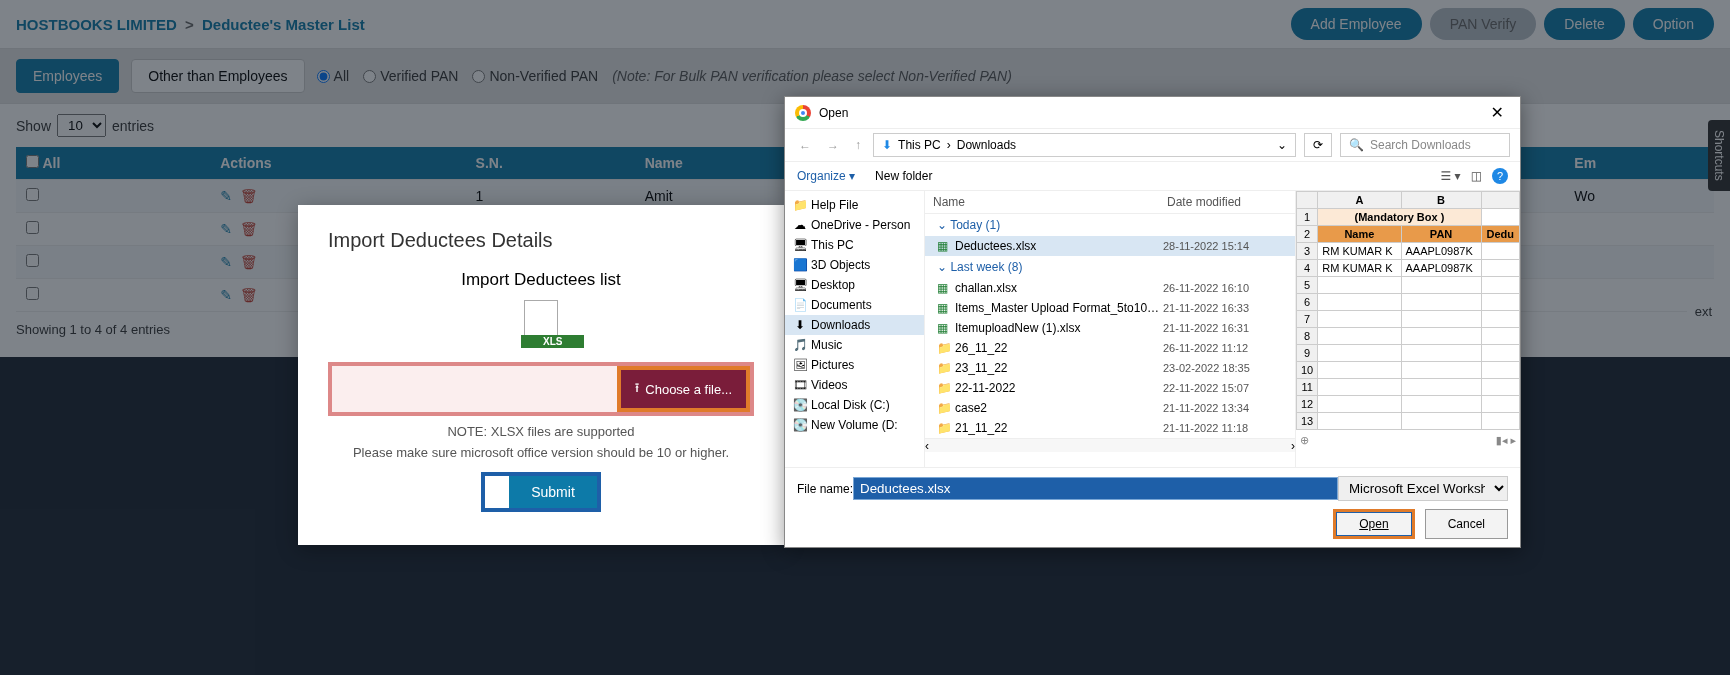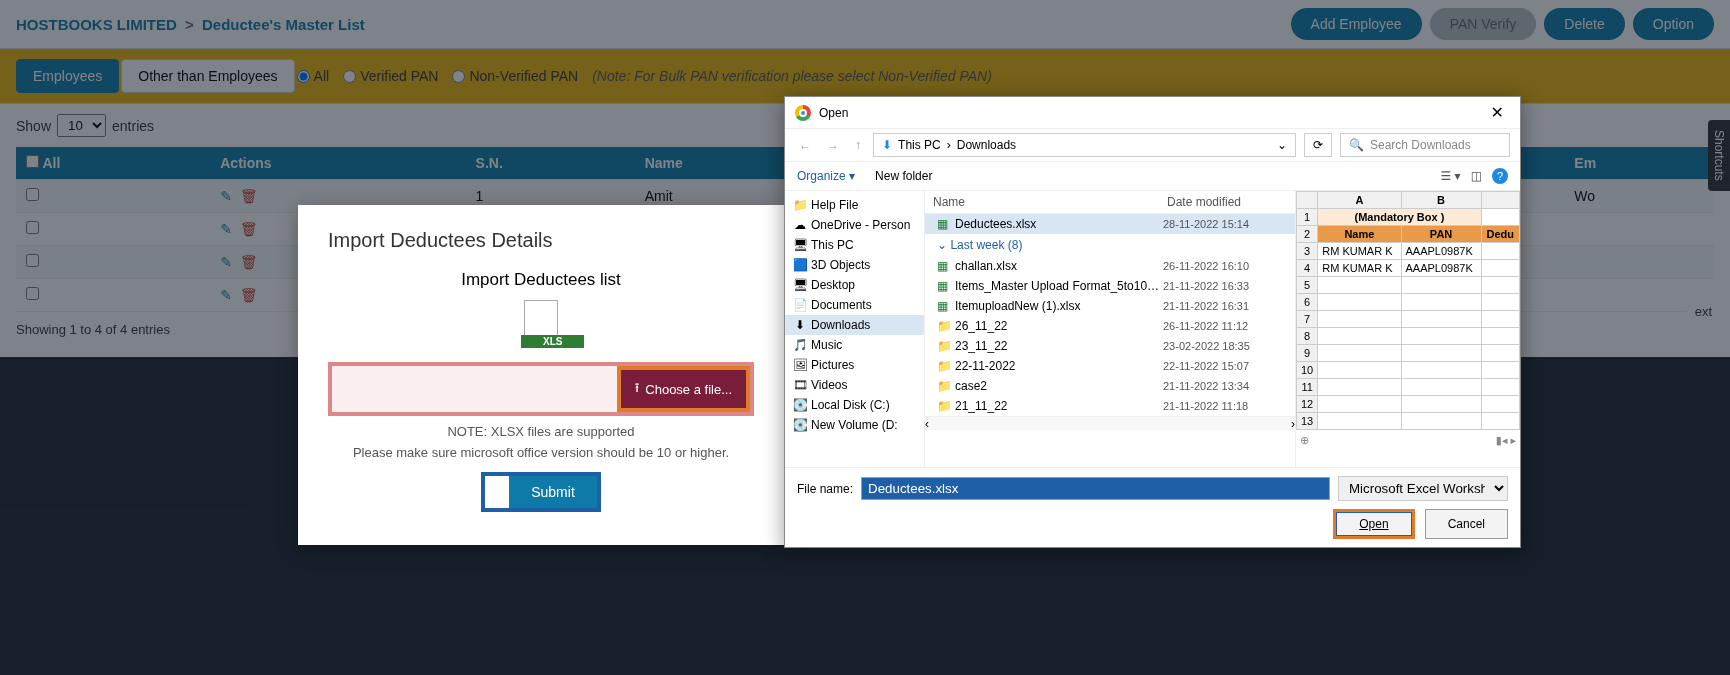--- a/index.html
+++ b/index.html
@@ -8,21 +8,21 @@
 
 .topbar { background: #fff; display: flex; align-items: center; padding: 8px 16px; justify-content: space-between; border-bottom: 1px solid #ddd; }
 .breadcrumb { color: #0d7aa8; font-weight: 600; font-size: 15px; }
 .breadcrumb .sep { color: #666; margin: 0 4px; }
 .top-buttons { display: flex; gap: 8px; }
 .btn { border: none; border-radius: 20px; padding: 8px 20px; font-size: 14px; cursor: pointer; color: #fff; }
 .btn-teal { background: #0d7aa8; }
 .btn-gray { background: #b8c0c8; color: #666; }
 
 
-.secondbar { background: #eab308; display: flex; align-items: center; padding: 10px 16px; gap: 2px; border-bottom: 1px solid #ddd; }
+.secondbar { background: #e5e5e5; display: flex; align-items: center; padding: 10px 16px; gap: 12px; border-bottom: 1px solid #ddd; }
 .tab { border: 1px solid #ccc; padding: 8px 16px; border-radius: 4px; font-size: 14px; cursor: pointer; background:#fff; }
 .tab.active { background: #0d7aa8; color: #fff; border-color: #0d7aa8; }
 .radio-group { display: flex; gap: 14px; align-items: center; font-size: 14px; color:#333; }
 .radio-group label { display: flex; align-items: center; gap: 4px; }
 .note { font-style: italic; color: #555; font-size: 14px; }
 
 .content { background: #fff; padding: 10px 16px; }
 .entries-row { font-size: 14px; color: #333; display: flex; align-items: center; gap: 6px; margin-bottom: 10px; }
 .entries-row select { padding: 2px 6px; }
 
@@ -89,21 +89,21 @@
 .fd-row .n { flex:1; white-space:nowrap; overflow:hidden; text-overflow:ellipsis;}
 .fd-row .d { width:120px; color:#555; font-size:11px;}
 .fd-preview { width:225px; border-left:1px solid #eee; font-size:11px;}
 .fd-preview table { border-collapse:collapse; width:100%;}
 .fd-preview th,.fd-preview td{ border:1px solid #ccc; padding:2px 4px; white-space:nowrap;}
 .fd-preview .rownum { background:#f0f0f0; text-align:center; width:20px;}
 .fd-preview .colhead { background:#f0f0f0; text-align:center;}
 .fd-preview .mand { background:#fce9d6; text-align:center; font-weight:600;}
 .fd-preview .hdr { background:#e89a4a; text-align:center; font-weight:600;}
 .fd-bottom { border-top:1px solid #eee; padding:8px 12px; display:flex; flex-direction:column; gap:8px;}
-.fd-fn-row { display:flex; align-items:center; gap:8px;}
+.fd-fn-row { display:flex; align-items:center; gap:0;}
 .fd-fn-row label{ white-space:nowrap;}
 .fd-fn-row input { flex:1; border:1px solid #7aa7d6; padding:3px 6px; background:#fff;}
 .fd-fn-row input::selection{ background:#1e5fa8; color:#fff;}
 .fd-fn-row select { border:1px solid #ccc; padding:3px 6px; width:170px;}
 .fd-btns { display:flex; justify-content:flex-end; gap:10px;}
 .fd-btn { border:1px solid #999; background:#f3f3f3; padding:4px 22px; cursor:pointer; font-size:12px;}
 .fd-open-wrap { border:3px solid #e07b2a;}
 .fd-btn.open { border:1px solid #1e5fa8;}
 .fd-scroll { height:14px; border-top:1px solid #eee; background:#f7f7f7;}
 
@@ -286,20 +286,21 @@
         <div class="item"><span class="ic">💽</span>Local Disk (C:)</div>
         <div class="item"><span class="ic">💽</span>New Volume (D:</div>
       </div>
     <div class="fd-files">
       <div class="fd-list">
         <div class="fd-list-head">
           <div class="n">Name</div>
           <div class="d">Date modified</div>
         </div>
         <div id="fd-rows">
+            <div class="fd-group">⌄ Today (1)</div>
             <div class="fd-row sel">
               <span class="ic xls">▦</span>
       <span class="n">Deductees.xlsx</span>
       <span class="d">28-11-2022 15:14</span>
             </div>
             <div class="fd-group">⌄ Last week (8)</div>
             <div class="fd-row">
               <span class="ic xls">▦</span>
       <span class="n">challan.xlsx</span>
       <span class="d">26-11-2022 16:10</span>

